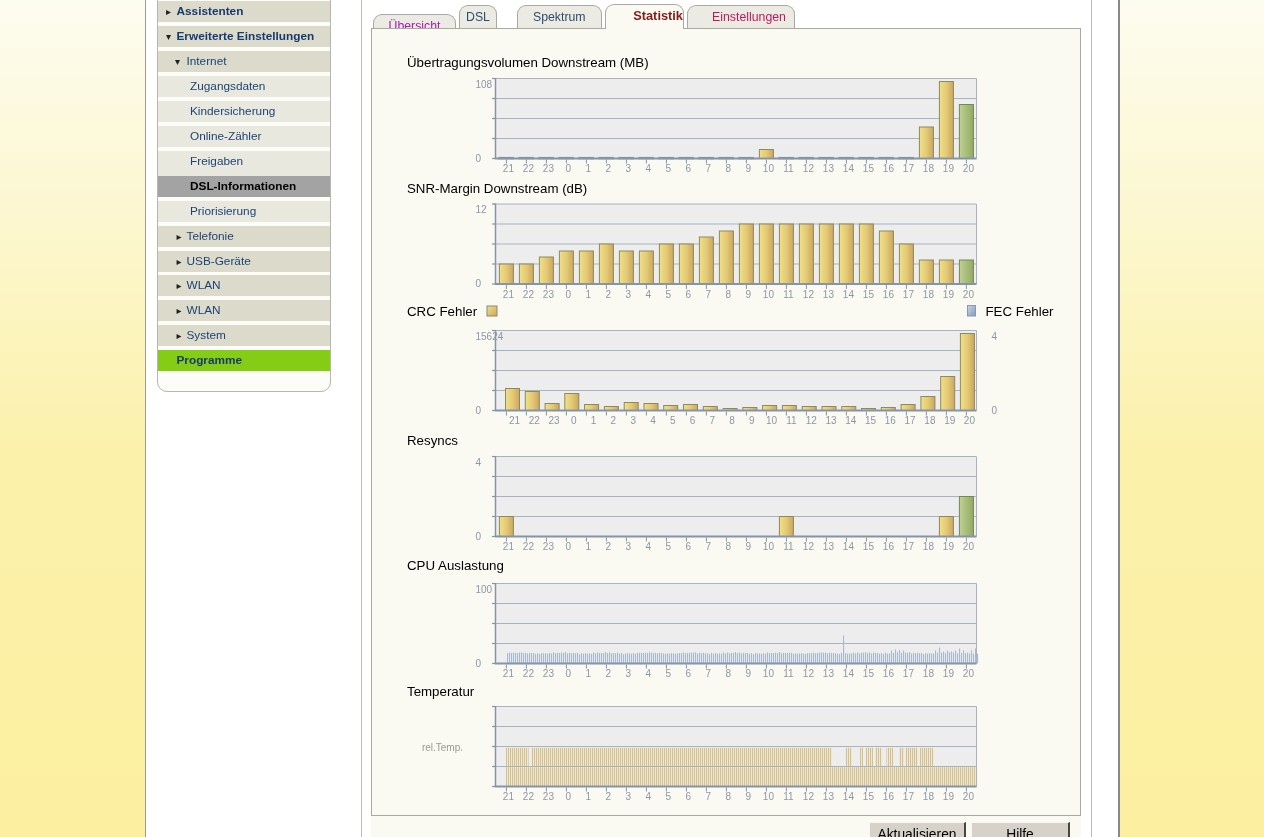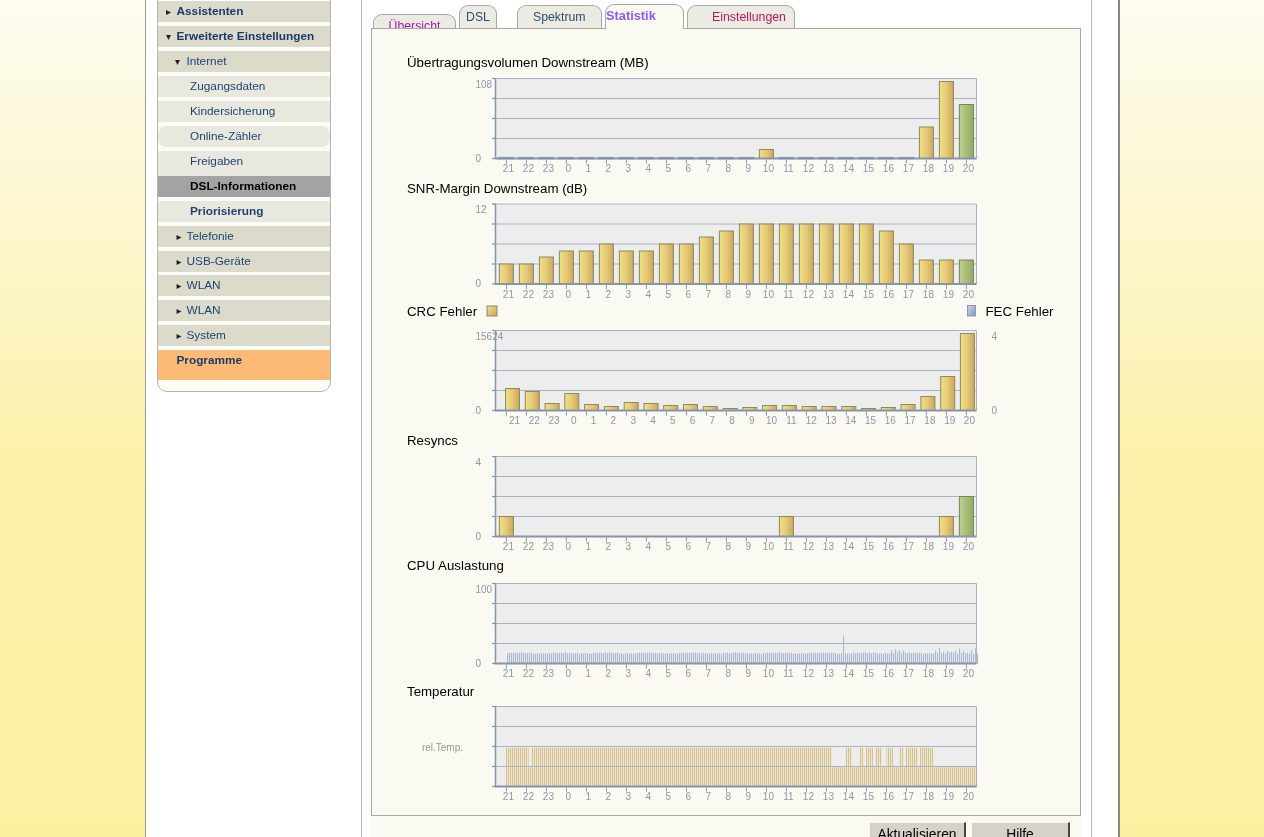--- a/index.html
+++ b/index.html
@@ -35,31 +35,31 @@
 <div style="position:absolute;left:1px;right:1px;top:51px;height:21px;background:#dbdacb;">
       <span style="position:absolute;left:17px;top:0;line-height:21px;font-size:10px;color:#222">▾</span>
       <span style="position:absolute;left:28.5px;top:0;line-height:21px;font-size:11.8px;font-weight:normal;color:#1d4373;white-space:nowrap">Internet</span>
     </div>
 <div style="position:absolute;left:1px;right:1px;top:76px;height:21px;background:#e9e8df;">
       <span style="position:absolute;left:32px;top:0;line-height:21px;font-size:11.8px;font-weight:normal;color:#1d4373;white-space:nowrap">Zugangsdaten</span>
     </div>
 <div style="position:absolute;left:1px;right:1px;top:101px;height:21px;background:#e9e8df;">
       <span style="position:absolute;left:32px;top:0;line-height:21px;font-size:11.8px;font-weight:normal;color:#1d4373;white-space:nowrap">Kindersicherung</span>
     </div>
-<div style="position:absolute;left:1px;right:1px;top:126px;height:21px;background:#e9e8df;border-radius:8px;">
+<div style="position:absolute;left:1px;right:1px;top:126px;height:21px;background:#e9e8df;">
       <span style="position:absolute;left:32px;top:0;line-height:21px;font-size:11.8px;font-weight:normal;color:#1d4373;white-space:nowrap">Online-Zähler</span>
     </div>
 <div style="position:absolute;left:1px;right:1px;top:151px;height:25px;background:#e9e8df;">
       <span style="position:absolute;left:32px;top:0;line-height:21px;font-size:11.8px;font-weight:normal;color:#1d4373;white-space:nowrap">Freigaben</span>
     </div>
 <div style="position:absolute;left:1px;right:1px;top:175.8px;height:21px;background:#a3a3a3;">
       <span style="position:absolute;left:32px;top:0;line-height:21px;font-size:11.8px;font-weight:bold;color:#000000;white-space:nowrap">DSL-Informationen</span>
     </div>
 <div style="position:absolute;left:1px;right:1px;top:200.7px;height:21px;background:#e9e8df;">
-      <span style="position:absolute;left:32px;top:0;line-height:21px;font-size:11.8px;font-weight:bold;color:#1d4373;white-space:nowrap">Priorisierung</span>
+      <span style="position:absolute;left:32px;top:0;line-height:21px;font-size:11.8px;font-weight:normal;color:#1d4373;white-space:nowrap">Priorisierung</span>
     </div>
 <div style="position:absolute;left:1px;right:1px;top:225.6px;height:21px;background:#dbdacb;">
       <span style="position:absolute;left:18.5px;top:0;line-height:21px;font-size:10px;color:#222">▸</span>
       <span style="position:absolute;left:28.5px;top:0;line-height:21px;font-size:11.8px;font-weight:normal;color:#1d4373;white-space:nowrap">Telefonie</span>
     </div>
 <div style="position:absolute;left:1px;right:1px;top:250.5px;height:21px;background:#dbdacb;">
       <span style="position:absolute;left:18.5px;top:0;line-height:21px;font-size:10px;color:#222">▸</span>
       <span style="position:absolute;left:28.5px;top:0;line-height:21px;font-size:11.8px;font-weight:normal;color:#1d4373;white-space:nowrap">USB-Geräte</span>
     </div>
 <div style="position:absolute;left:1px;right:1px;top:275.4px;height:21px;background:#dbdacb;">
@@ -67,30 +67,30 @@
       <span style="position:absolute;left:28.5px;top:0;line-height:21px;font-size:11.8px;font-weight:normal;color:#1d4373;white-space:nowrap">WLAN</span>
     </div>
 <div style="position:absolute;left:1px;right:1px;top:300.3px;height:21px;background:#dbdacb;">
       <span style="position:absolute;left:18.5px;top:0;line-height:21px;font-size:10px;color:#222">▸</span>
       <span style="position:absolute;left:28.5px;top:0;line-height:21px;font-size:11.8px;font-weight:normal;color:#1d4373;white-space:nowrap">WLAN</span>
     </div>
 <div style="position:absolute;left:1px;right:1px;top:325.2px;height:21px;background:#dbdacb;">
       <span style="position:absolute;left:18.5px;top:0;line-height:21px;font-size:10px;color:#222">▸</span>
       <span style="position:absolute;left:28.5px;top:0;line-height:21px;font-size:11.8px;font-weight:normal;color:#1d4373;white-space:nowrap">System</span>
     </div>
-<div style="position:absolute;left:1px;right:1px;top:350px;height:30px;background:#fdba74;">
+<div style="position:absolute;left:1px;right:1px;top:350px;height:21px;background:#84cc16;">
       <span style="position:absolute;left:18.5px;top:0;line-height:21px;font-size:11.8px;font-weight:bold;color:#173a6d;white-space:nowrap">Programme</span>
     </div>
 </div>
 
 <div class="abs" style="left:371px;top:4px;width:710px;height:24px;">
 <div style="position:absolute;left:2px;top:10px;width:83px;background:#ecebe3;border:1px solid #a9a9a1;border-bottom:none;height:40px;color:#a21caf;border-radius:9px 9px 0 0;box-sizing:border-box;text-align:center;font-size:12.3px;line-height:22px;">Übersicht</div>
 <div style="position:absolute;left:88px;top:1px;width:38px;background:#ecebe3;border:1px solid #a9a9a1;border-bottom:none;height:23px;color:#2d4d6e;border-radius:9px 9px 0 0;box-sizing:border-box;text-align:center;font-size:12.3px;line-height:22px;">DSL</div>
 <div style="position:absolute;left:145.5px;top:1px;width:85.5px;background:#ecebe3;border:1px solid #a9a9a1;border-bottom:none;height:23px;color:#2d4d6e;border-radius:9px 9px 0 0;box-sizing:border-box;text-align:center;font-size:12.3px;line-height:22px;">Spektrum</div>
-<div style="position:absolute;left:234px;top:0px;width:79px;background:#faf9f2;border:1px solid #a9a9a1;border-bottom:none;height:24px;font-weight:bold;color:#8b5cf6;border-radius:9px 9px 0 0;box-sizing:border-box;text-align:left;font-size:12.8px;line-height:22px;">Statistik</div>
+<div style="position:absolute;left:234px;top:0px;width:79px;background:#faf9f2;border:1px solid #a9a9a1;border-bottom:none;height:24px;font-weight:bold;color:#7f1d1d;border-radius:9px 9px 0 0;box-sizing:border-box;text-align:right;font-size:12.8px;line-height:22px;">Statistik</div>
 <div style="position:absolute;left:316px;top:1px;width:108px;background:#ecebe3;border:1px solid #a9a9a1;border-bottom:none;height:23px;color:#be185d;border-radius:9px 9px 0 0;box-sizing:border-box;text-align:center;font-size:12.3px;line-height:22px;padding-left:16px;">Einstellungen</div>
 </div>
 
 <div class="abs" style="left:371px;top:28px;width:710px;height:788px;background:#faf9f2;
   border:1px solid #a9a9a1;border-top:1px solid #a9a9a1;box-sizing:border-box;"></div>
 
 <div class="abs" style="left:606px;top:28px;width:77px;height:1px;background:#faf9f2;"></div>
 
 <svg class="abs" style="left:371px;top:28px;" width="710" height="788" viewBox="0 0 710 788" font-family="Liberation Sans, sans-serif">
 <defs>

